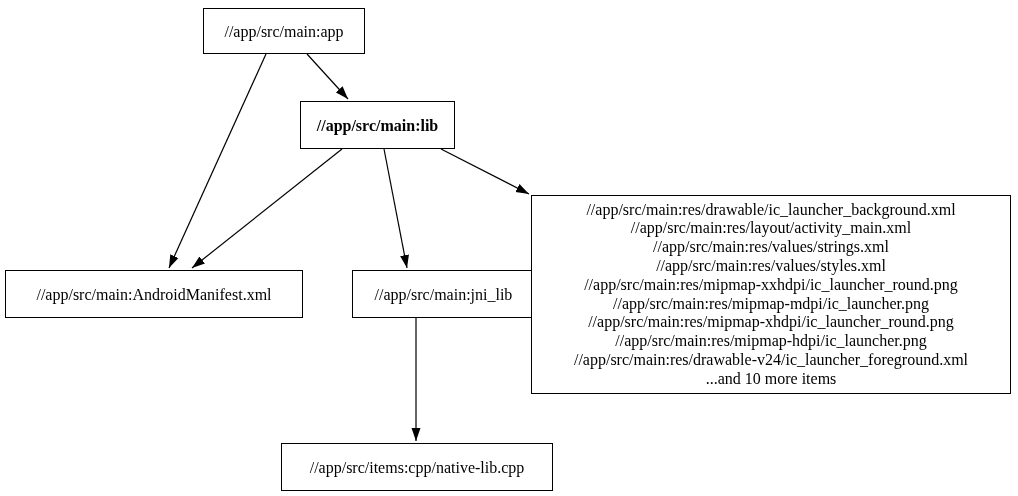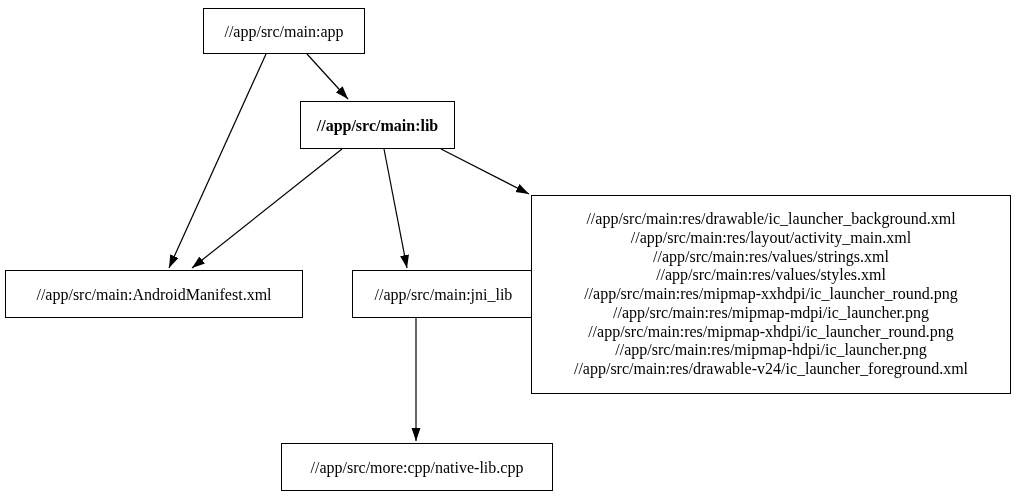--- a/index.html
+++ b/index.html
@@ -92,19 +92,20 @@
   <div class="node multiline" id="node-res-group">
     <span class="res-line">//app/src/main:res/drawable/ic_launcher_background.xml</span>
     <span class="res-line">//app/src/main:res/layout/activity_main.xml</span>
     <span class="res-line">//app/src/main:res/values/strings.xml</span>
     <span class="res-line">//app/src/main:res/values/styles.xml</span>
     <span class="res-line">//app/src/main:res/mipmap-xxhdpi/ic_launcher_round.png</span>
     <span class="res-line">//app/src/main:res/mipmap-mdpi/ic_launcher.png</span>
     <span class="res-line">//app/src/main:res/mipmap-xhdpi/ic_launcher_round.png</span>
     <span class="res-line">//app/src/main:res/mipmap-hdpi/ic_launcher.png</span>
     <span class="res-line">//app/src/main:res/drawable-v24/ic_launcher_foreground.xml</span>
+    <span class="res-line">...and 10 more items</span>
   </div>
 
   <div class="node" id="node-native-cpp">
-    <span>//app/src/more:cpp/native-lib.cpp</span>
+    <span>//app/src/items:cpp/native-lib.cpp</span>
   </div>
 
 </div>
 
 </body></html>

